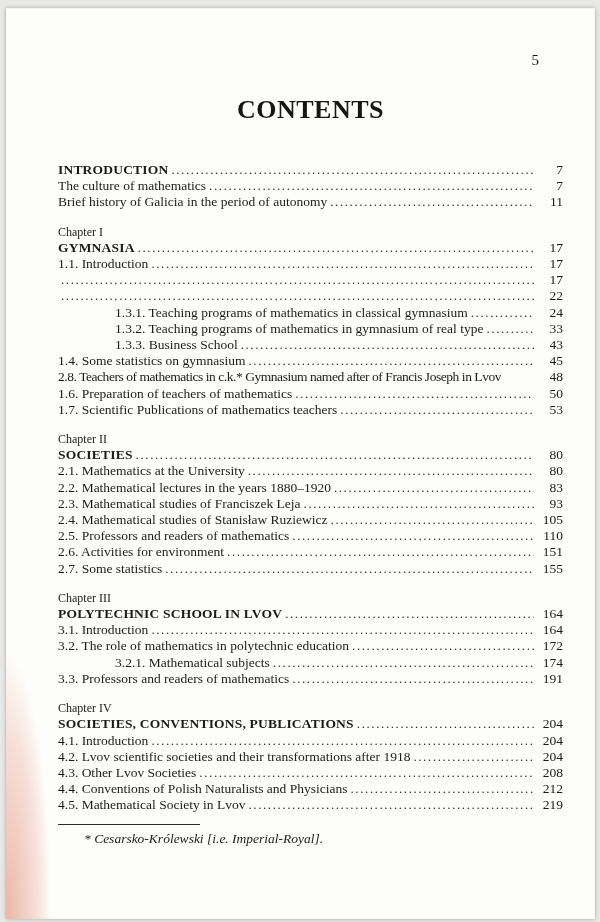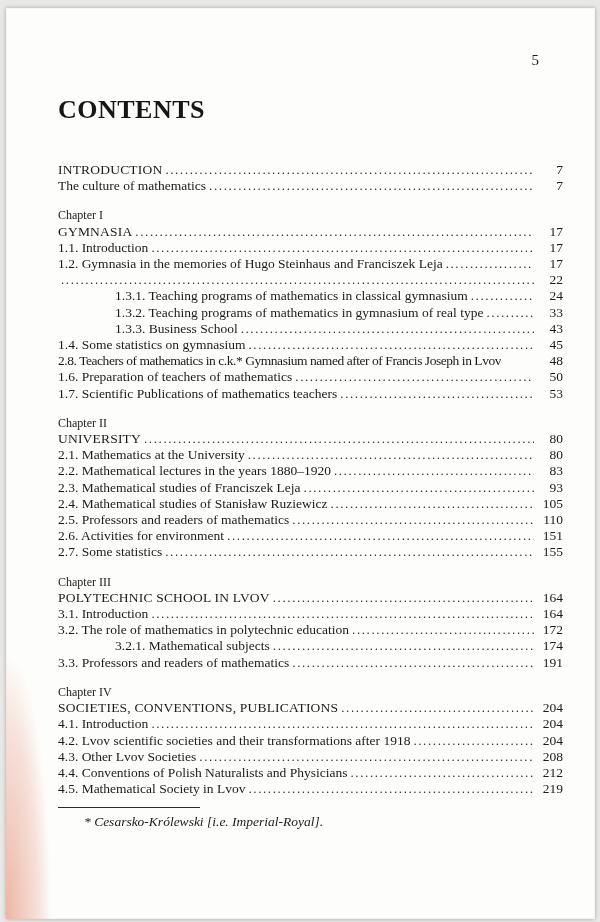--- a/index.html
+++ b/index.html
@@ -31,40 +31,41 @@
     padding: 44px 32px 0 52px;
     color: #1b1b1b;
   }
   .page-num-top {
     text-align: right;
     padding-right: 24px;
     font-size: 15px;
     line-height: 16px;
   }
   .doc-title {
+    text-align: center;
     font-size: 26px;
     font-weight: bold;
     letter-spacing: 0.5px;
     margin: 27px 0 0 0;
     color: #161616;
   }
   .toc { margin-top: 37px; }
   .toc-section { margin-top: 13px; }
   .toc-section:first-child { margin-top: 0; }
   .chapter-label {
     font-size: 12px;
     line-height: 16.2px;
   }
   .toc-row {
     display: flex;
     align-items: baseline;
     font-size: 13.5px;
     line-height: 16.2px;
   }
-  .toc-row.bold .toc-label { font-weight: normal; letter-spacing: 0.2px; }
+  .toc-row.bold .toc-label { font-weight: bold; letter-spacing: 0.2px; }
   .toc-row.indent { padding-left: 57px; }
   .toc-label { white-space: nowrap; }
   .leader {
     flex: 1;
     overflow: hidden;
     white-space: nowrap;
     margin: 0 3px;
     color: #2c2c2c;
   }
   .leader::after {
@@ -111,35 +112,39 @@
           <div class="toc-row bold">
             <span class="toc-label">INTRODUCTION</span>
             <span class="leader"></span>
             <span class="toc-page">7</span>
           </div>
           <div class="toc-row">
             <span class="toc-label">The culture of mathematics</span>
             <span class="leader"></span>
             <span class="toc-page">7</span>
           </div>
+          <div class="toc-row">
+            <span class="toc-label">Brief history of Galicia in the period of autonomy</span>
+            <span class="leader"></span>
+            <span class="toc-page">11</span>
+          </div>
         </div>
         <div class="toc-section">
           <div class="chapter-label">Chapter I</div>
           <div class="toc-row bold">
             <span class="toc-label">GYMNASIA</span>
             <span class="leader"></span>
             <span class="toc-page">17</span>
           </div>
           <div class="toc-row">
             <span class="toc-label">1.1. Introduction</span>
             <span class="leader"></span>
             <span class="toc-page">17</span>
           </div>
           <div class="toc-row">
-            <span class="toc-label">1.2. Gymnasia in the memories of Hugo Steinhaus and Franciszek Leja</span>
             <span class="leader"></span>
             <span class="toc-page">17</span>
           </div>
           <div class="toc-row">
             <span class="leader"></span>
             <span class="toc-page">22</span>
           </div>
           <div class="toc-row indent">
             <span class="toc-label">1.3.1. Teaching programs of mathematics in classical gymnasium</span>
             <span class="leader"></span>
@@ -172,21 +177,21 @@
           </div>
           <div class="toc-row">
             <span class="toc-label">1.7. Scientific Publications of mathematics teachers</span>
             <span class="leader"></span>
             <span class="toc-page">53</span>
           </div>
         </div>
         <div class="toc-section">
           <div class="chapter-label">Chapter II</div>
           <div class="toc-row bold">
-            <span class="toc-label">UNIVERSITY</span>
+            <span class="toc-label">SOCIETIES</span>
             <span class="leader"></span>
             <span class="toc-page">80</span>
           </div>
           <div class="toc-row">
             <span class="toc-label">2.1. Mathematics at the University</span>
             <span class="leader"></span>
             <span class="toc-page">80</span>
           </div>
           <div class="toc-row">
             <span class="toc-label">2.2. Mathematical lectures in the years 1880–1920</span>

